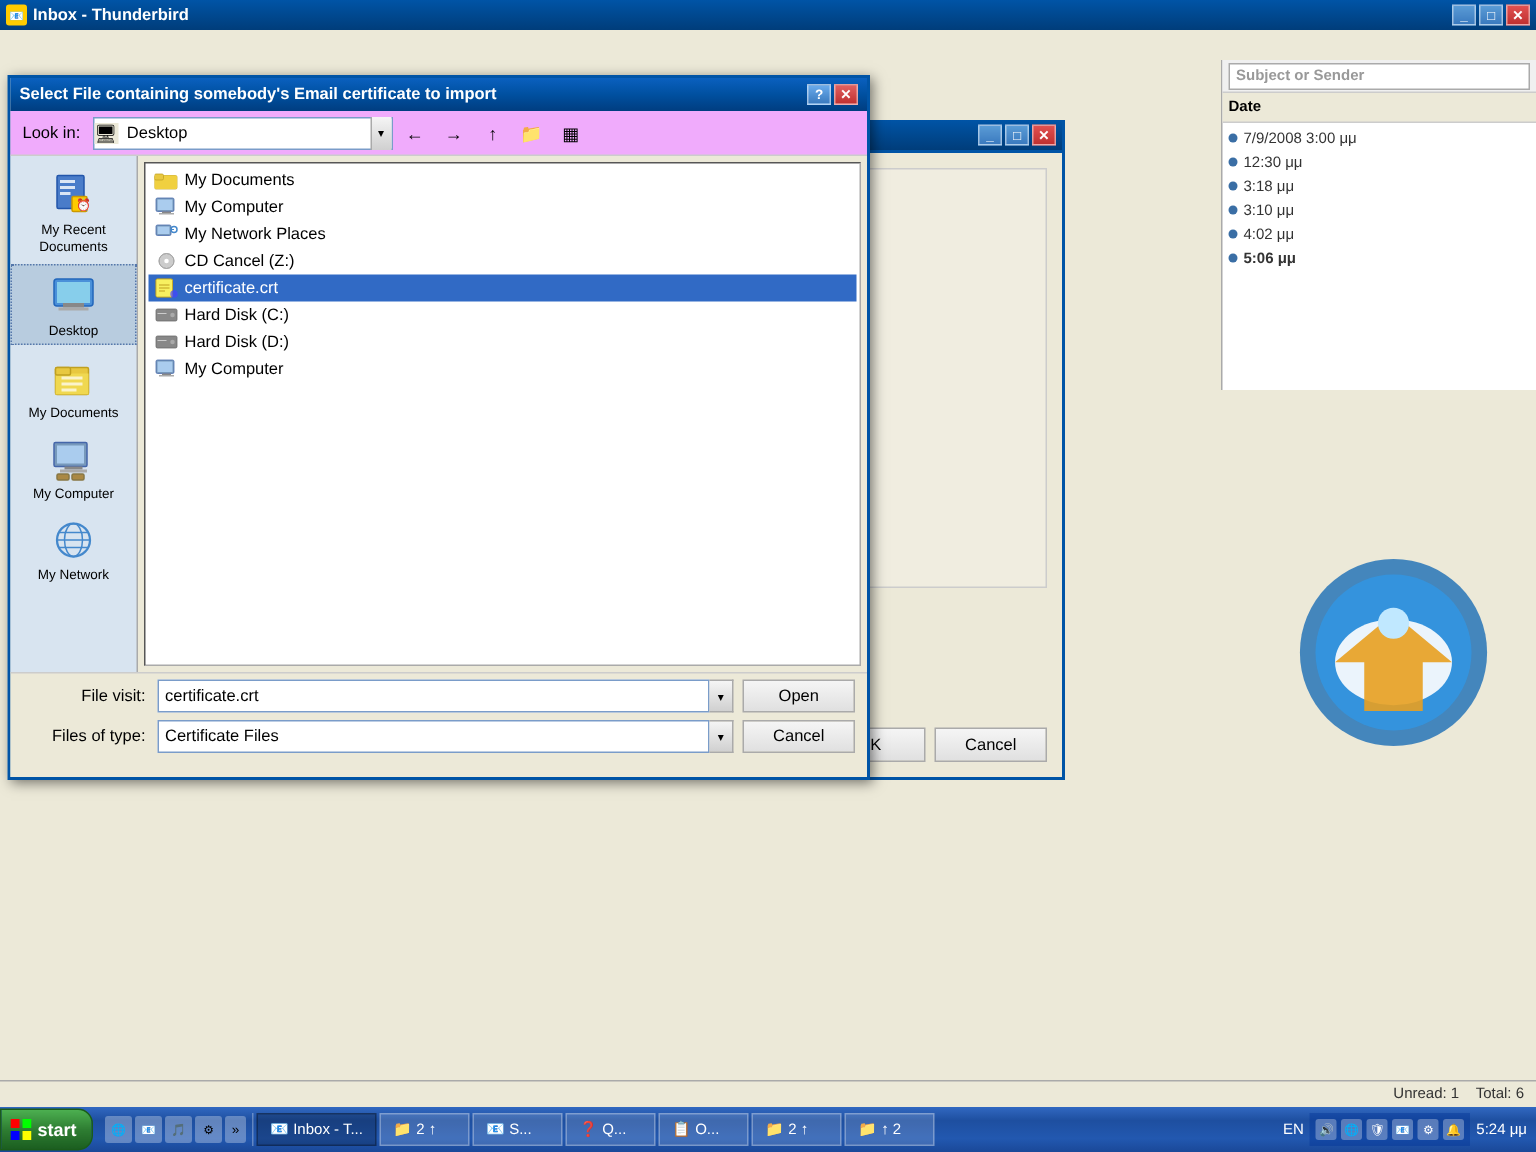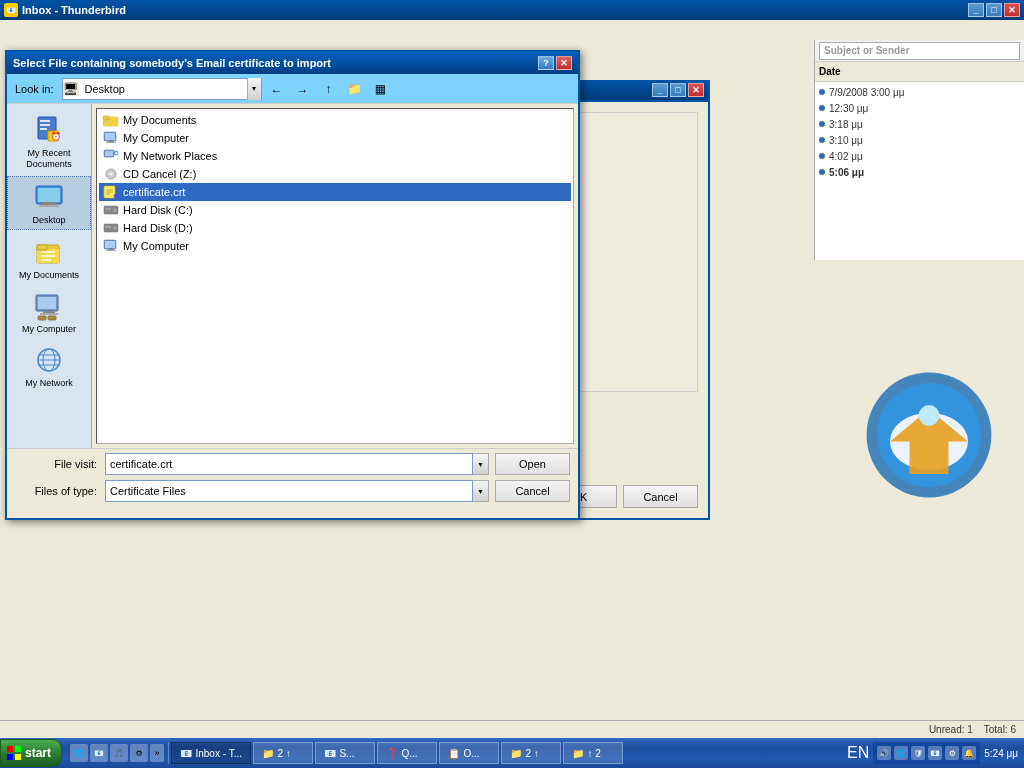--- a/index.html
+++ b/index.html
@@ -200,21 +200,21 @@
     .dtb { width: 16px; height: 14px; border: 1px solid rgba(255,255,255,0.5);
       background: linear-gradient(180deg, #6aabec 0%, #3a7abf 100%);
       display: flex; align-items: center; justify-content: center;
       font-size: 9px; color: white; cursor: pointer; }
     .dtb.help { background: linear-gradient(180deg, #6aabec 0%, #3a7abf 100%); }
     .dtb.close-x { background: linear-gradient(180deg, #e06060 0%, #c03030 100%); }
 
     
     .dialog-toolbar {
       height: 30px;
-      background: #7dd3fc;
+      background: #f0abfc;
       border-bottom: 1px solid #ccc;
       display: flex; align-items: center;
       padding: 0 8px;
       gap: 4px;
     }
     .look-in-label { font-size: 11px; margin-right: 4px; white-space: nowrap; }
     .look-in-combo {
       flex: 1;
       height: 22px;
       background: white;
@@ -775,21 +775,21 @@
       <span style="font-size:10px;">📁</span>
       <span>2 ↑</span>
     </div>
     <div class="taskbar-item">
       <span style="font-size:10px;">📁</span>
       <span>↑ 2</span>
     </div>
   </div>
 
   <div class="taskbar-right">
-    <span style="color:white;font-size:16px;">EN</span>
+    <span style="color:white;font-size:10px;">EN</span>
     <div class="sys-tray">
       <div class="tray-icon">🔊</div>
       <div class="tray-icon">🌐</div>
       <div class="tray-icon">🛡</div>
       <div class="tray-icon">📧</div>
       <div class="tray-icon">⚙</div>
       <div class="tray-icon">🔔</div>
     </div>
     <span class="clock">5:24 μμ</span>
   </div>

